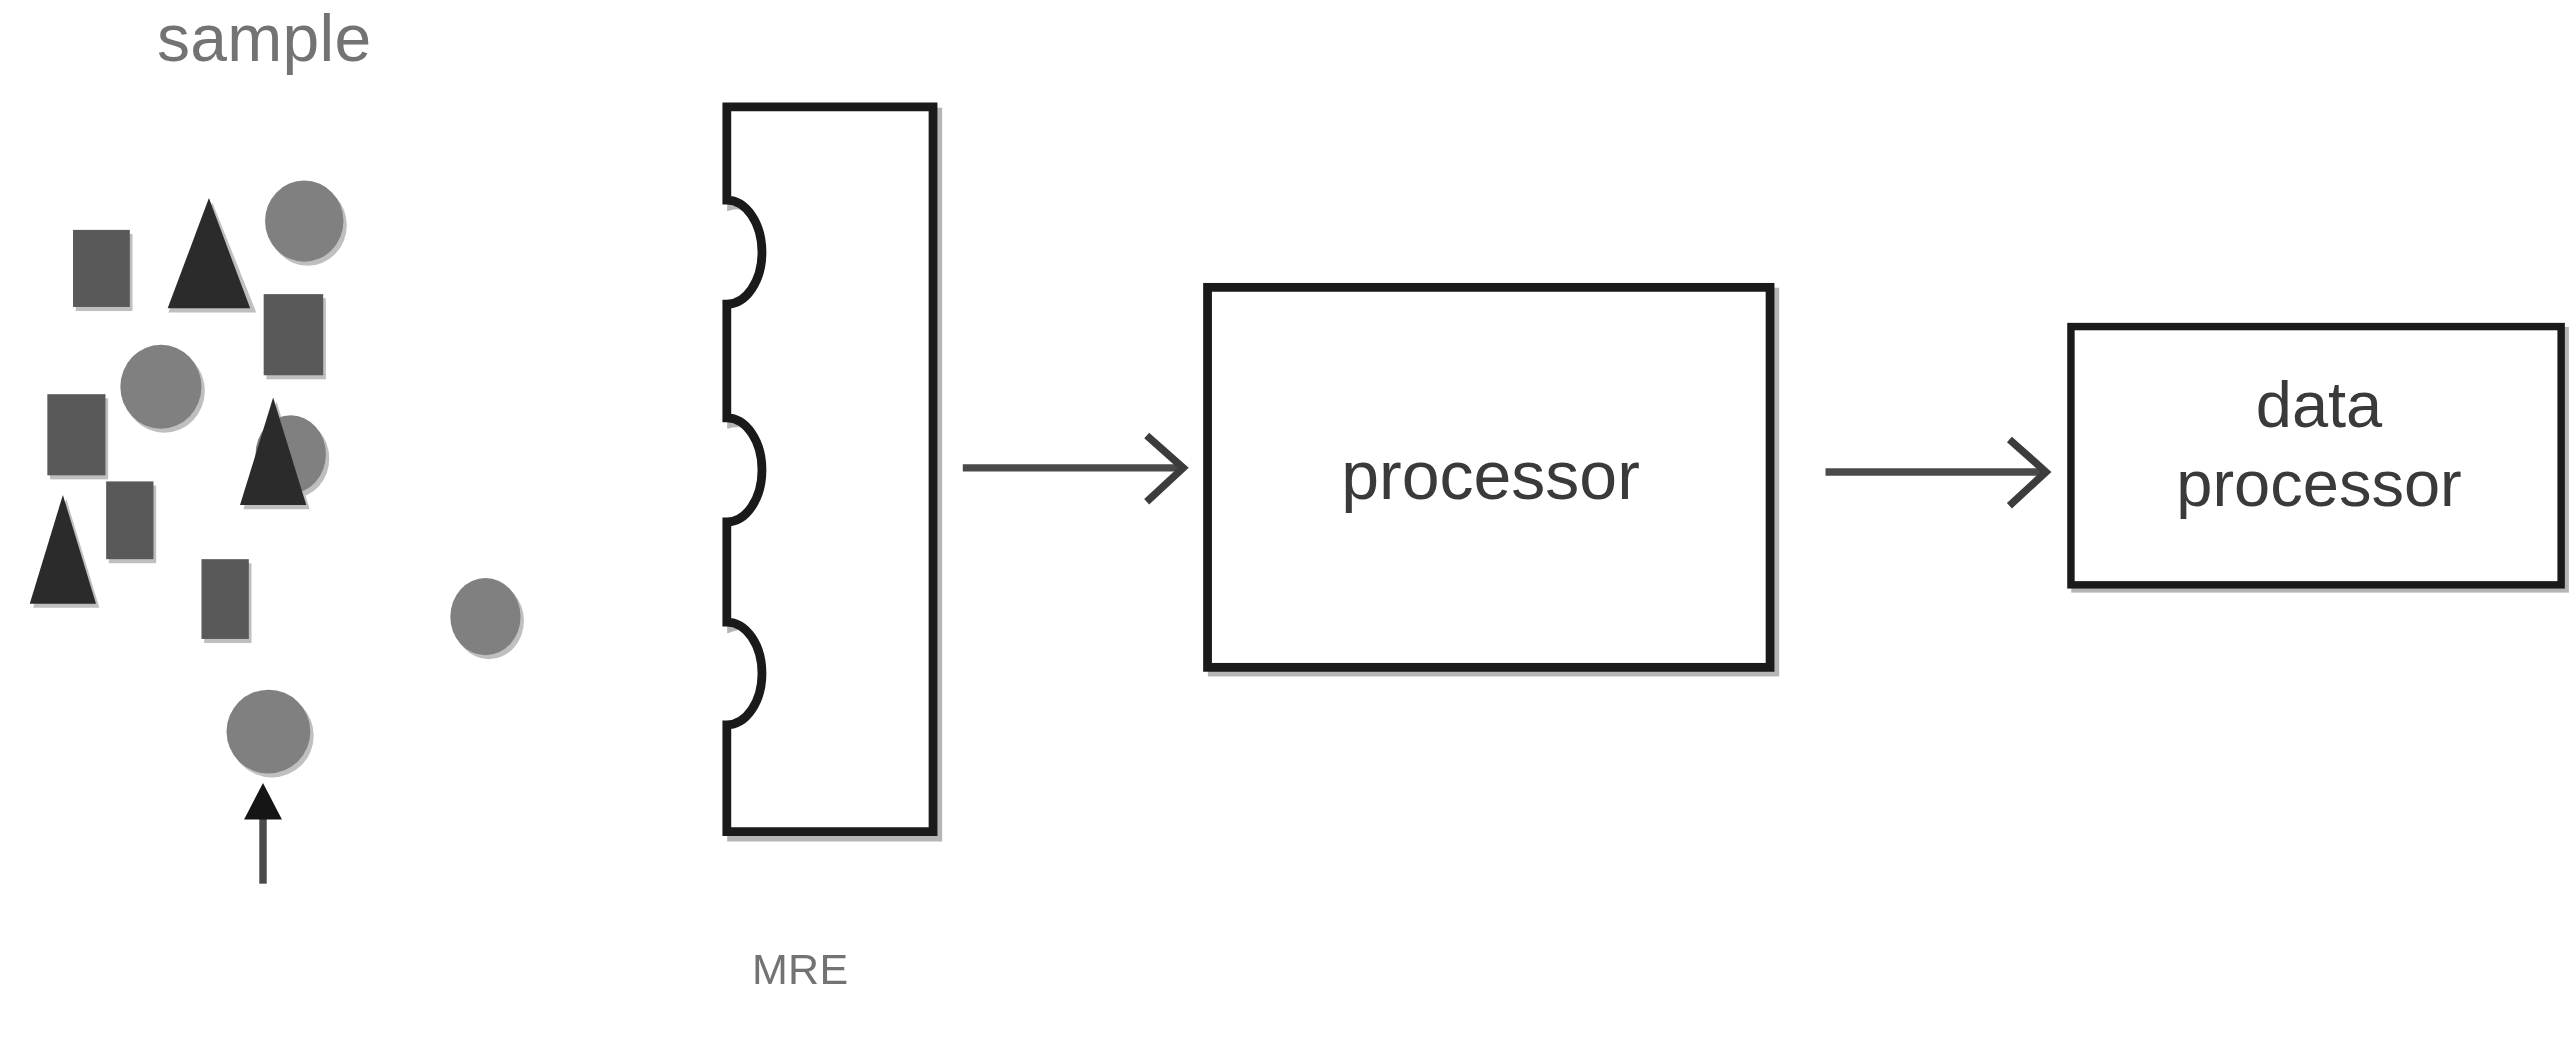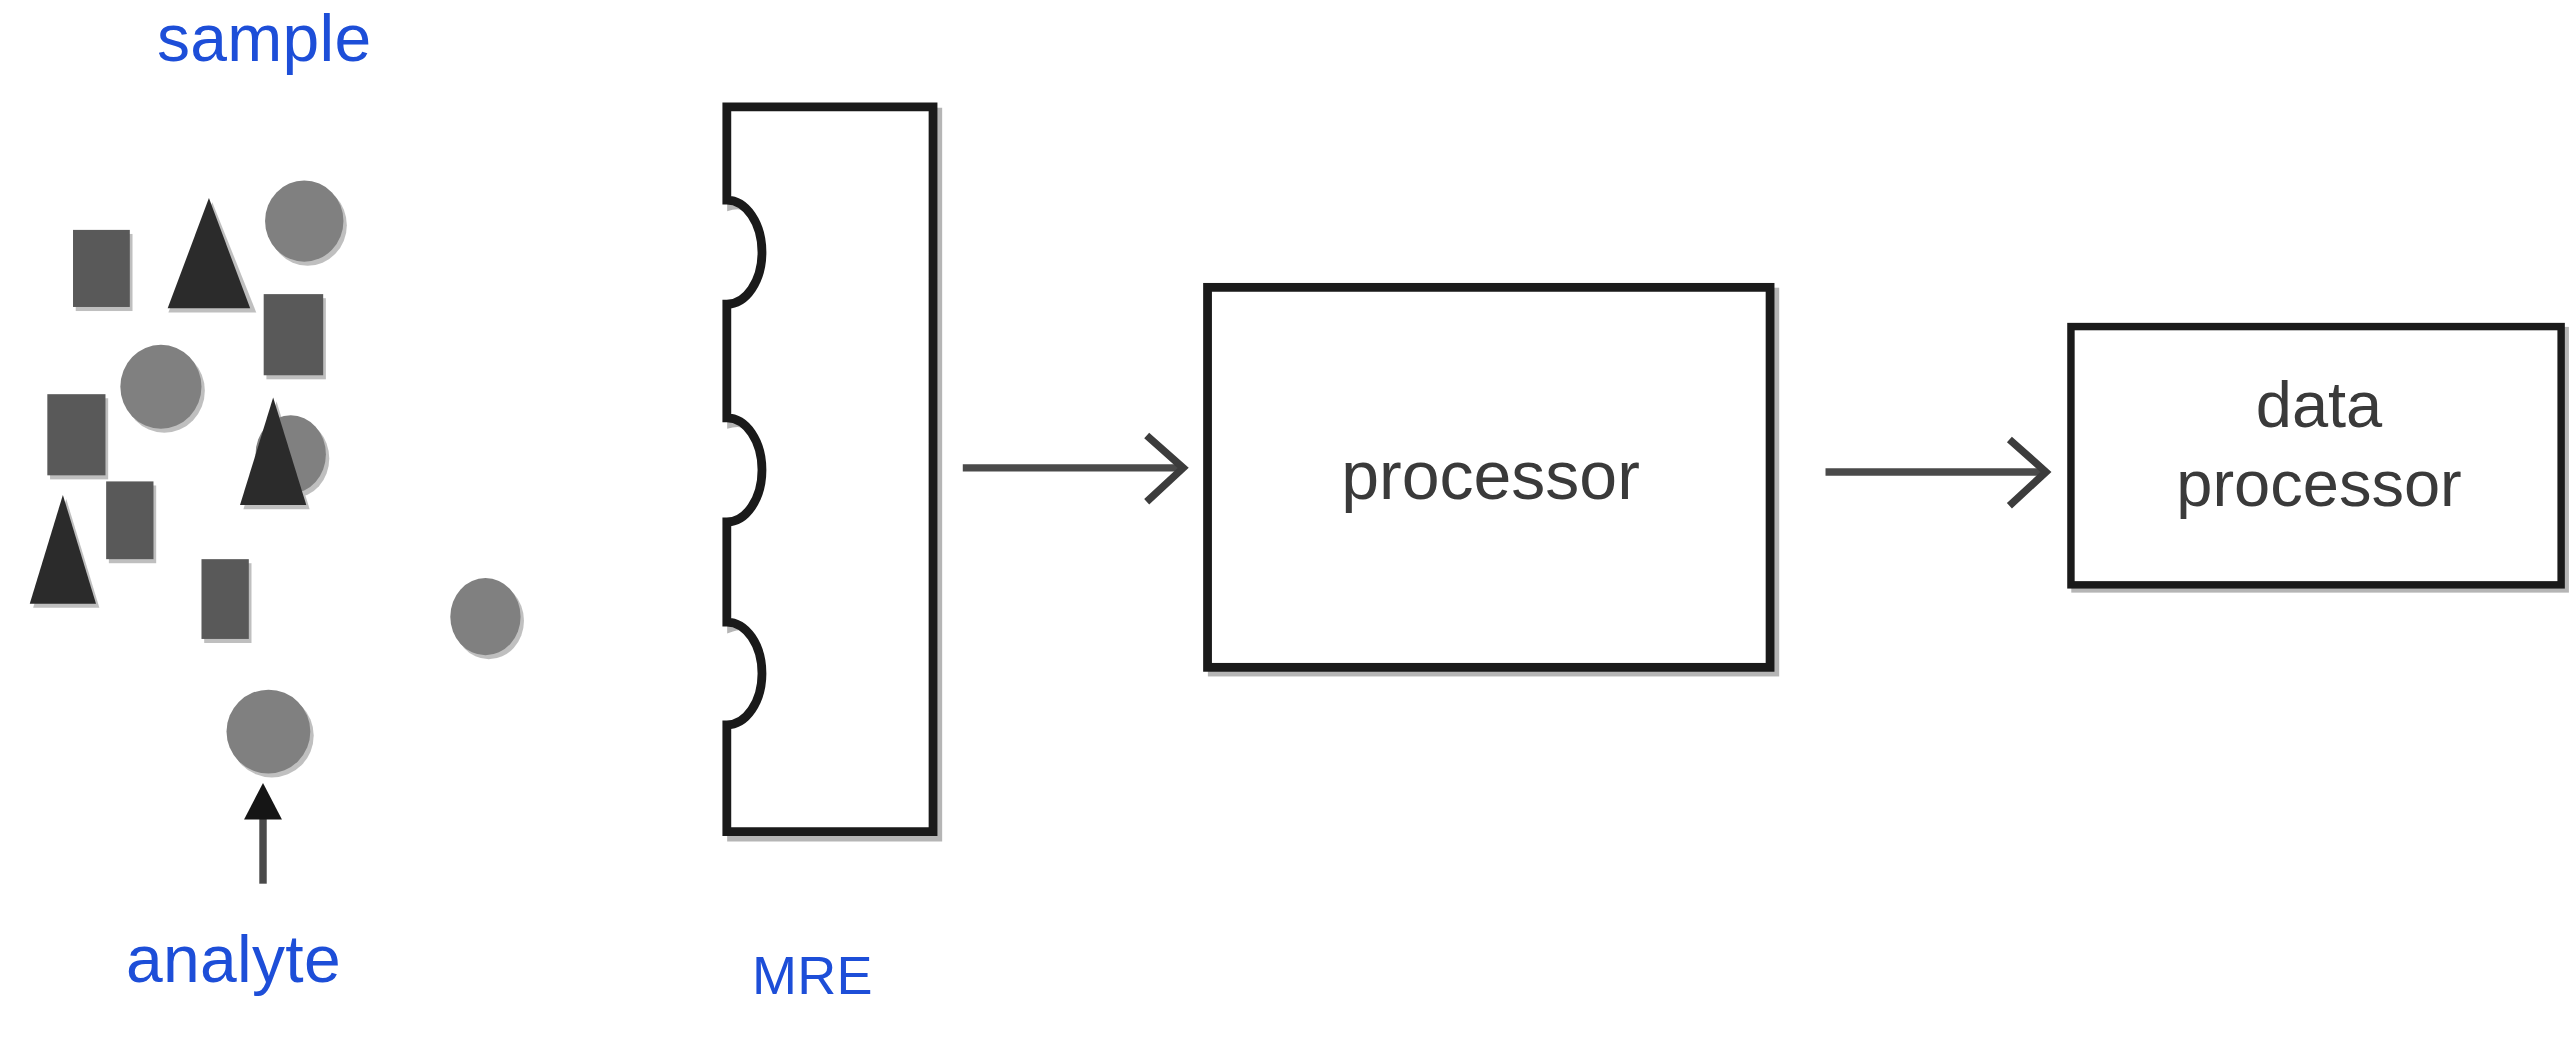--- a/index.html
+++ b/index.html
@@ -21,28 +21,28 @@
   #canvas svg.layer {
     position: absolute;
     left: 0;
     top: 0;
     width: 2576px;
     height: 1048px;
   }
   .dlabel {
     position: absolute;
     font-family: "Liberation Sans", sans-serif;
-    color: #1d4ed8;
+    color: #737373;
     white-space: pre;
     line-height: 1.06;
     letter-spacing: 0.3px;
   }
   #label-sample   { left: 157px; top: 4px;    font-size: 66px; }
   #label-analyte  { left: 126px; top: 925px; font-size: 66px; }
-  #label-mre      { left: 752px; top: 947px; font-size: 54px; }
+  #label-mre      { left: 752px; top: 947px; font-size: 43px; }
   .boxlabel {
     position: absolute;
     font-family: "Liberation Sans", sans-serif;
     color: #3a3a3a;
     text-align: center;
     white-space: pre-line;
     line-height: 1.22;
   }
   #label-transducer { left: 1210px; top: 434px;  width: 561px; font-size: 68px; }
   #label-dataproc   { left: 2072px; top: 365px;  width: 494px; font-size: 65px; }
@@ -144,21 +144,20 @@
 
     <g>
       <line x1="2700" y1="698" x2="3022" y2="698" stroke="#4a4a4a" stroke-width="11"></line>
       <polyline points="2972,650 3026,698 2972,748" fill="none" stroke="#3c3c3c" stroke-width="11" stroke-linecap="butt" stroke-linejoin="miter"></polyline>
     </g>
 
   </svg>
 
   <div class="dlabel" id="label-sample">sample</div>
 
-  <div class="dlabel" id="label-analyte">analyte</div>
 
   <div class="dlabel" id="label-mre">MRE</div>
 
   <div class="boxlabel" id="label-transducer">processor</div>
 
   <div class="boxlabel" id="label-dataproc">data
 processor</div>
 
 </div>
 

